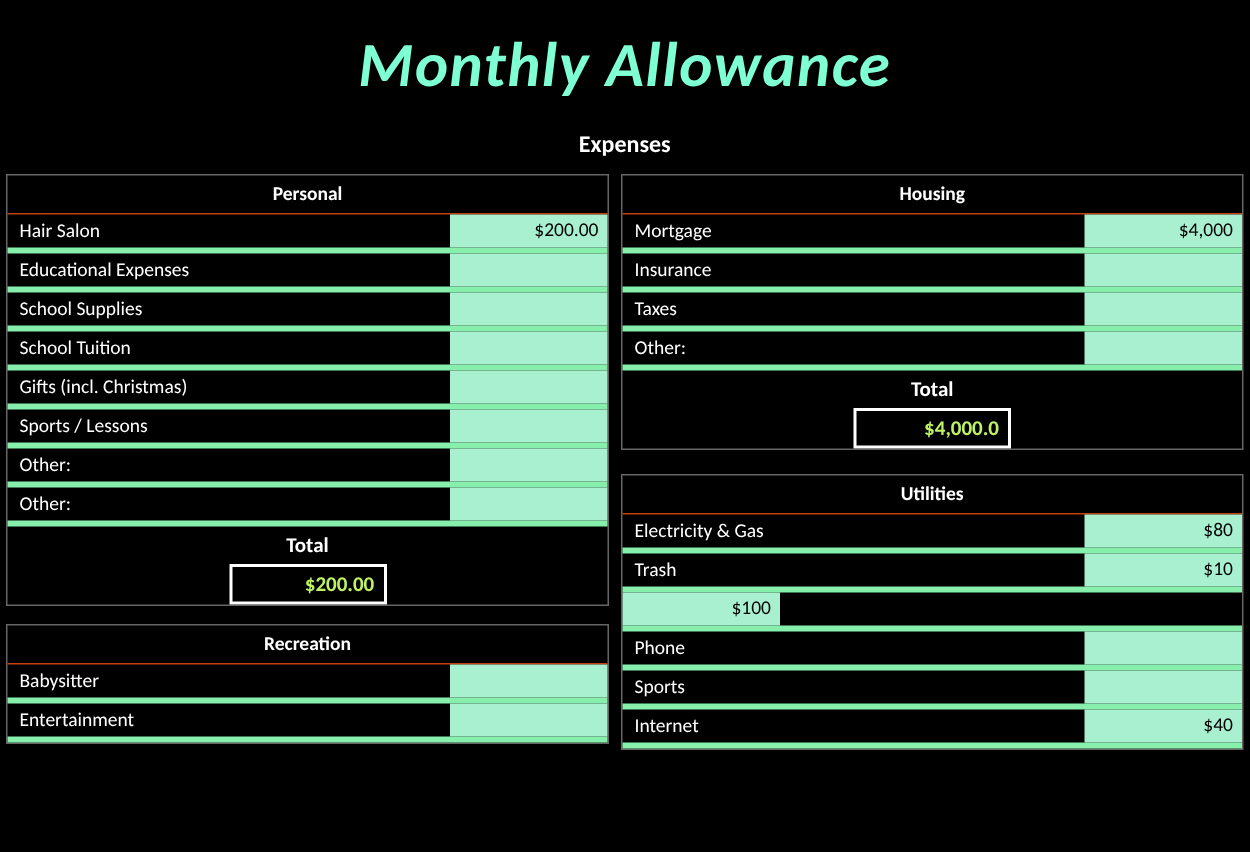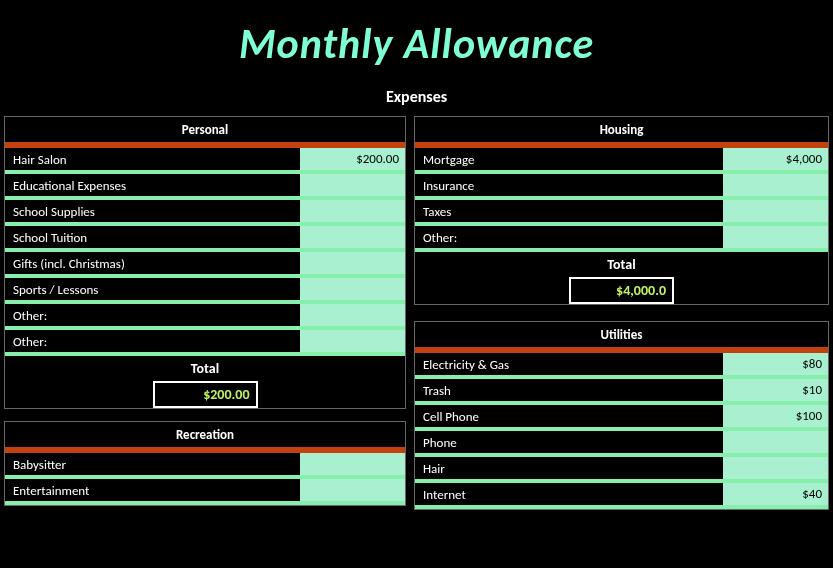--- a/index.html
+++ b/index.html
@@ -57,21 +57,21 @@
       border: 1px solid #666;
       margin: 4px;
       background: #000;
     }
 
     .panel-header {
       font-weight: bold;
       text-align: center;
       padding: 5px 4px;
       color: #fff;
-      border-bottom: 6px solid #c2410c;
+      border-bottom: 1px solid #c2410c;
     }
 
     .panel-row {
       display: flex;
       align-items: center;
       border-bottom: 4px solid #86efac;
       min-height: 26px;
     }
 
     .panel-row-label {
@@ -227,29 +227,28 @@
       <div class="panel-header">Utilities</div>
       <div class="panel-row">
         <span class="panel-row-label">Electricity &amp; Gas</span>
         <span class="panel-row-value">$80</span>
       </div>
       <div class="panel-row">
         <span class="panel-row-label">Trash</span>
         <span class="panel-row-value">$10</span>
       </div>
       <div class="panel-row">
-        <span class="panel-row-label">Cell Phone</span>
         <span class="panel-row-value">$100</span>
       </div>
       <div class="panel-row">
         <span class="panel-row-label">Phone</span>
         <span class="panel-row-value empty-cell"></span>
       </div>
       <div class="panel-row">
-        <span class="panel-row-label">Hair</span>
+        <span class="panel-row-label">Sports</span>
         <span class="panel-row-value empty-cell"></span>
       </div>
       <div class="panel-row">
         <span class="panel-row-label">Internet</span>
         <span class="panel-row-value">$40</span>
       </div>
     </div>
   </div>
 </div>
 

